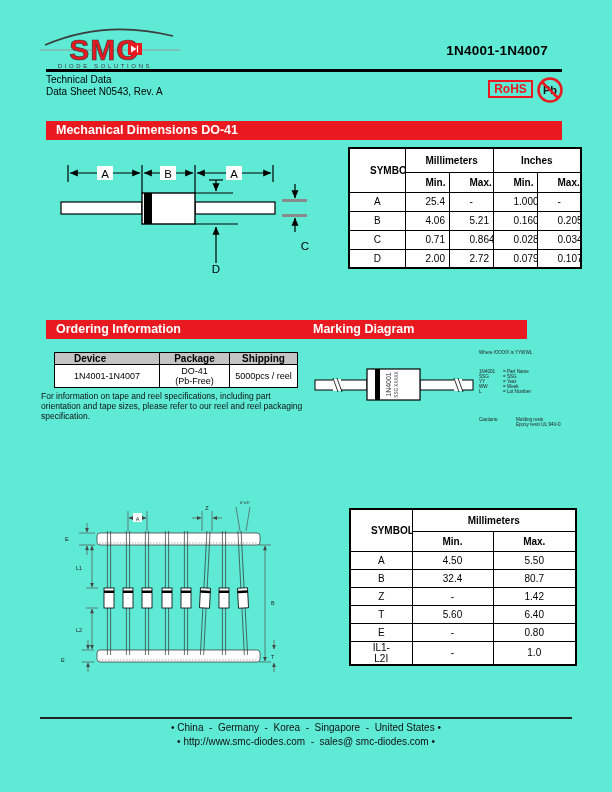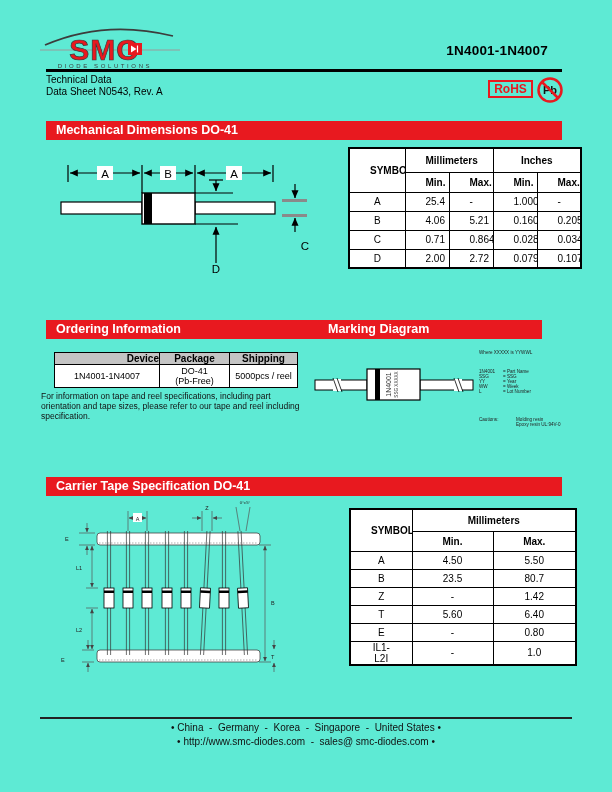--- a/index.html
+++ b/index.html
@@ -14,21 +14,21 @@
   .docinfo{position:absolute;left:46px;top:74px;font-size:10px;font-weight:normal;line-height:11.5px}
   .rohs{position:absolute;left:488px;top:80px;width:45px;height:18px;border:2px solid #e8191f;
         color:#e8191f;font-weight:bold;font-size:12px;text-align:center;line-height:14px}
   table.spec{border-collapse:collapse;border:2px solid #000;table-layout:fixed;background:#fff}
   table.spec th,table.spec td{border:1px solid #000;text-align:center;vertical-align:middle;
         font-size:10px;padding:0 20px;overflow:hidden}
   table.spec th{font-weight:bold}
   table.ord{border-collapse:collapse;border:1px solid #000;table-layout:fixed;background:#fff}
   table.ord th,table.ord td{border:1px solid #000;vertical-align:middle;overflow:hidden}
   table.ord th{background:#c4c4c4;font-size:10px;font-weight:bold;height:12px;}
-  table.ord th.dev{text-align:right;padding-left:5px}
+  table.ord th.dev{text-align:left;padding-left:19px}
   table.ord td{font-size:9px;text-align:center;height:23px;line-height:10px}
   .note{position:absolute;left:41px;top:392px;width:268px;font-size:8.5px;line-height:9.8px;color:#111}
   .mleg{position:absolute;left:479px;width:132px;font-size:4.6px;line-height:4.9px;color:#222}
   .mlkey{display:inline-block;width:24px}
   .footer-line{position:absolute;left:0;width:612px;text-align:center;font-size:10px;color:#111;white-space:pre}
   svg text{font-family:"Liberation Sans","DejaVu Sans",sans-serif}
 </style>
 </head>
 <body>
 
@@ -173,23 +173,23 @@
       <td>1N4001-1N4007</td>
       <td>
         <div>DO-41</div>
         <div>(Pb-Free)</div>
       </td>
       <td>5000pcs / reel</td>
     </tr>
   </tbody>
     </table>
 
-  <div class="note">For information on tape and reel specifications, including part orientation and tape sizes, please refer to our tape and reel including specification.</div>
-
-  <div class="banner" style="left:318px;top:320px;width:224px">Marking Diagram</div>
+  <div class="note">For information on tape and reel specifications, including part orientation and tape sizes, please refer to our reel and reel packaging specification.</div>
+
+  <div class="banner" style="left:303px;top:320px;width:224px">Marking Diagram</div>
 
   <svg class="abs" style="left:312px;top:364px" width="165" height="42" viewBox="0 0 165 42">
     <g stroke="#000" stroke-width="1" fill="#fff">
       <rect x="3" y="16" width="52" height="10"></rect>
       <rect x="108" y="16" width="53" height="10"></rect>
       <rect x="55" y="5" width="53" height="31" stroke-width="1.2"></rect>
       <rect x="63" y="5" width="5" height="31" fill="#000" stroke="none"></rect>
     </g>
     <g>
       <rect x="21" y="15" width="8" height="12" fill="#fff"></rect>
@@ -210,21 +210,20 @@
     <div><span class="mlkey">L</span><span>= Lot Number</span></div>
   </div>
   <div class="mleg" style="top:418px;display:flex">
     <span class="mlkey" style="width:37px">Cautions:</span>
     <span>
       <div>Molding resin</div>
       <div>Epoxy resin UL:94V-0</div>
     </span>
   </div>
 
-  <div class="banner" style="left:46px;top:477px;width:516px">Carrier Tape Specification DO-41</div>
 
   <svg class="abs" style="left:55px;top:495px" width="290" height="185" viewBox="0 0 290 185">
     <defs>
       <marker id="cAe" markerWidth="5" markerHeight="5" refX="4.2" refY="2" orient="auto" markerUnits="userSpaceOnUse">
         <path d="M0,0L4.5,2L0,4z" fill="#444"></path>
         </marker>
       <marker id="cAs" markerWidth="5" markerHeight="5" refX="0.3" refY="2" orient="auto" markerUnits="userSpaceOnUse">
         <path d="M4.5,0L0,2L4.5,4z" fill="#444"></path>
         </marker>
       <g id="tc" stroke="#333" stroke-width="0.7">
@@ -303,21 +302,21 @@
       <th>Min.</th>
       <th>Max.</th>
     </tr>
     <tr style="height:18px">
       <td>A</td>
       <td>4.50</td>
       <td>5.50</td>
     </tr>
     <tr style="height:18px">
       <td>B</td>
-      <td>23.5</td>
+      <td>32.4</td>
       <td>80.7</td>
     </tr>
     <tr style="height:18px">
       <td>Z</td>
       <td>-</td>
       <td>1.42</td>
     </tr>
     <tr style="height:18px">
       <td>T</td>
       <td>5.60</td>

